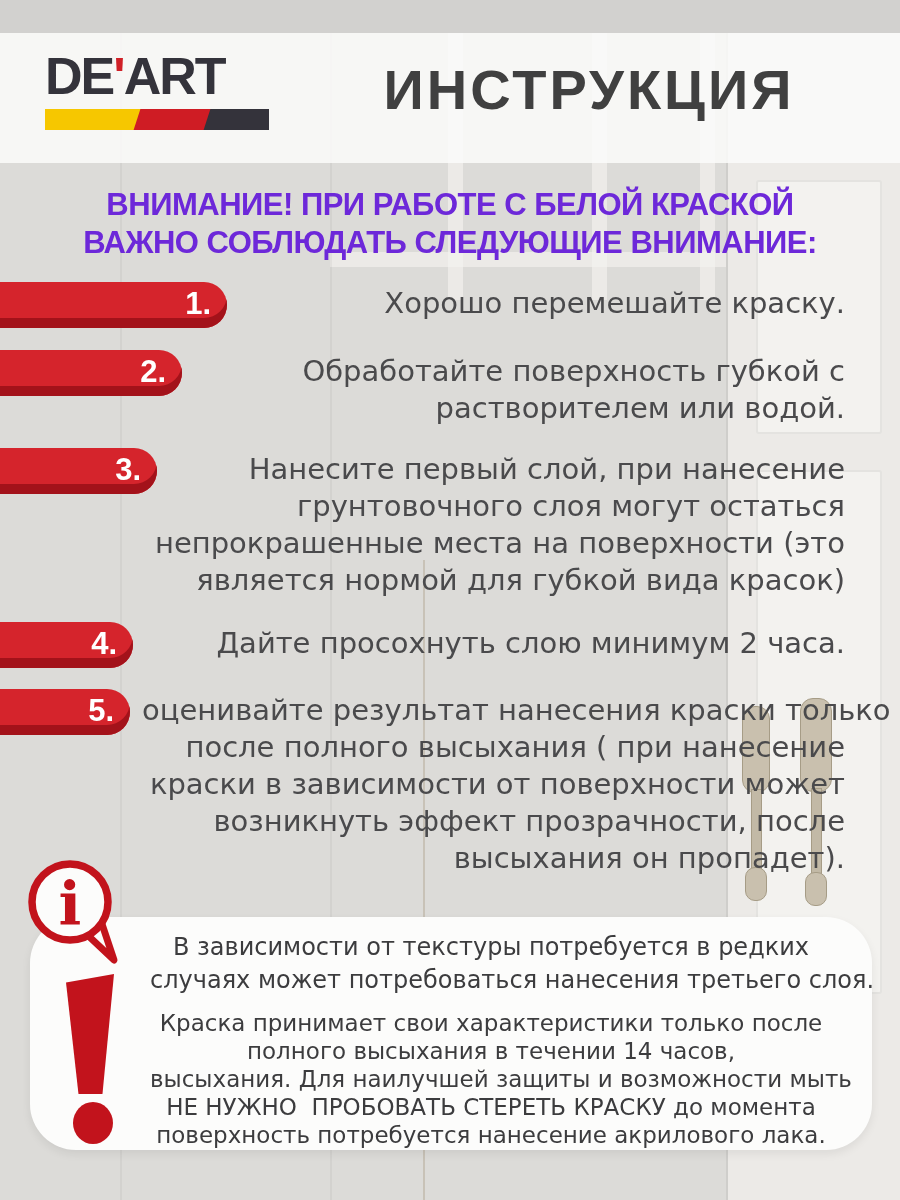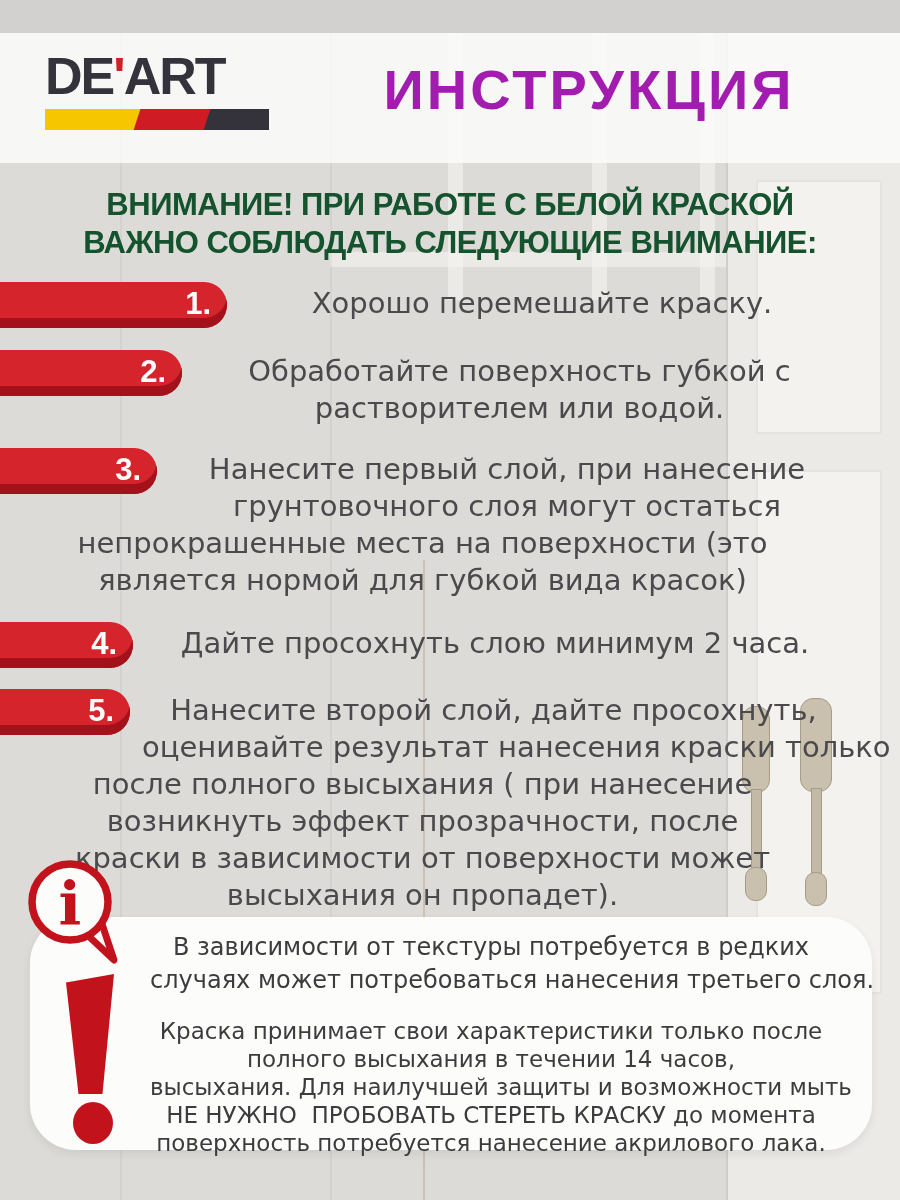--- a/index.html
+++ b/index.html
@@ -29,51 +29,51 @@
   .logo{position:absolute;z-index:2;left:45px;top:50px;}
   .logo-text{font-size:52px;font-weight:800;letter-spacing:-2px;color:#34333b;line-height:1;}
   .logo-text .apos{color:#d02027;}
   .logo-stripe{margin-top:7px;width:224px;height:21px;overflow:hidden;position:relative;}
   .stripe-seg{position:absolute;top:0;height:21px;transform:skewX(-18deg);}
   .seg-yellow{left:-14px;width:110px;background:#f6c700;}
   .seg-red{left:92px;width:74px;background:#cf1c24;}
   .seg-black{left:162px;width:80px;background:#34333b;}
   .title{
     position:absolute;z-index:2;right:46px;top:62px;width:530px;text-align:center;
-    font-size:56px;font-weight:800;letter-spacing:3px;color:#a21caf;line-height:1;
+    font-size:56px;font-weight:800;letter-spacing:3px;color:#404040;line-height:1;
   }
   
   .warning{
     position:absolute;z-index:2;left:30px;top:186px;width:840px;text-align:center;
-    color:#14532d;font-weight:700;font-size:31px;line-height:38px;letter-spacing:-0.5px;
+    color:#6d28d9;font-weight:700;font-size:31px;line-height:38px;letter-spacing:-0.5px;
   }
   .warning div{white-space:pre;}
   
   .steps{position:absolute;z-index:2;left:0;top:285px;width:845px;}
   .step{display:flow-root;text-align:center;color:#4a4a4c;
         font-family:"DejaVu Sans","Liberation Sans",sans-serif;
         font-size:29px;line-height:37px;}
   .step .pill{
     float:left;height:46px;margin:-3px 12px 4px 0;
     background:#d5242c;border-radius:0 25px 25px 0;
     box-shadow:inset 0 -10px 0 #a3121a;
     color:#ffffff;font-family:"Liberation Sans",sans-serif;
     font-size:31px;font-weight:700;line-height:44px;
     text-align:right;box-sizing:border-box;padding-right:16px;
   }
-  .step .line{white-space:pre;}
+  .step .line{white-space:pre;text-align:right;}
   
   .note-card{
     position:absolute;z-index:1;left:30px;top:917px;width:842px;height:233px;
     background:#fcfcfb;border-radius:46px;box-shadow:0 4px 10px rgba(0,0,0,.07);
     box-sizing:border-box;padding:14px 40px 0 120px;text-align:center;
     color:#3c3c3e;font-family:"DejaVu Sans","Liberation Sans",sans-serif;
   }
   .note-info{font-size:24px;line-height:33px;}
-  .note-warning{margin-top:20px;font-size:23px;line-height:28px;}
+  .note-warning{margin-top:12px;font-size:23px;line-height:28px;}
   .note-card .line{white-space:pre;}
   
   .info-icon{position:absolute;z-index:3;left:22px;top:854px;}
   
   .excl{position:absolute;z-index:3;}
   .excl-bar{left:66px;top:974px;width:48px;height:120px;background:#c2131c;
             clip-path:polygon(0% 7%,100% 0%,76% 100%,26% 100%);}
   .excl-dot{left:73px;top:1102px;width:40px;height:42px;border-radius:50%;background:#c2131c;}
 </style>
 </head>
@@ -146,25 +146,24 @@
       </div>
       <div class="step" style="margin-bottom: 20px;">
         <div class="pill" style="width: 133px;">4.</div>
         <div>
           <div class="line">Дайте просохнуть слою минимум 2 часа.</div>
         </div>
       </div>
       <div class="step" style="margin-bottom: 0px;">
         <div class="pill" style="width: 130px;">5.</div>
         <div>
-          <div class="line">Нанесите второй слой, дайте просохнуть,</div>
           <div class="line">оценивайте результат нанесения краски только</div>
           <div class="line">после полного высыхания ( при нанесение</div>
+          <div class="line">краски в зависимости от поверхности может</div>
           <div class="line">возникнуть эффект прозрачности, после</div>
-          <div class="line">краски в зависимости от поверхности может</div>
           <div class="line">высыхания он пропадет).</div>
         </div>
       </div>
     </div>
 
   <div class="note-card">
     <div class="note-info">
         <div class="line">В зависимости от текстуры потребуется в редких</div>
         <div class="line">случаях может потребоваться нанесения третьего слоя.</div>
       </div>

